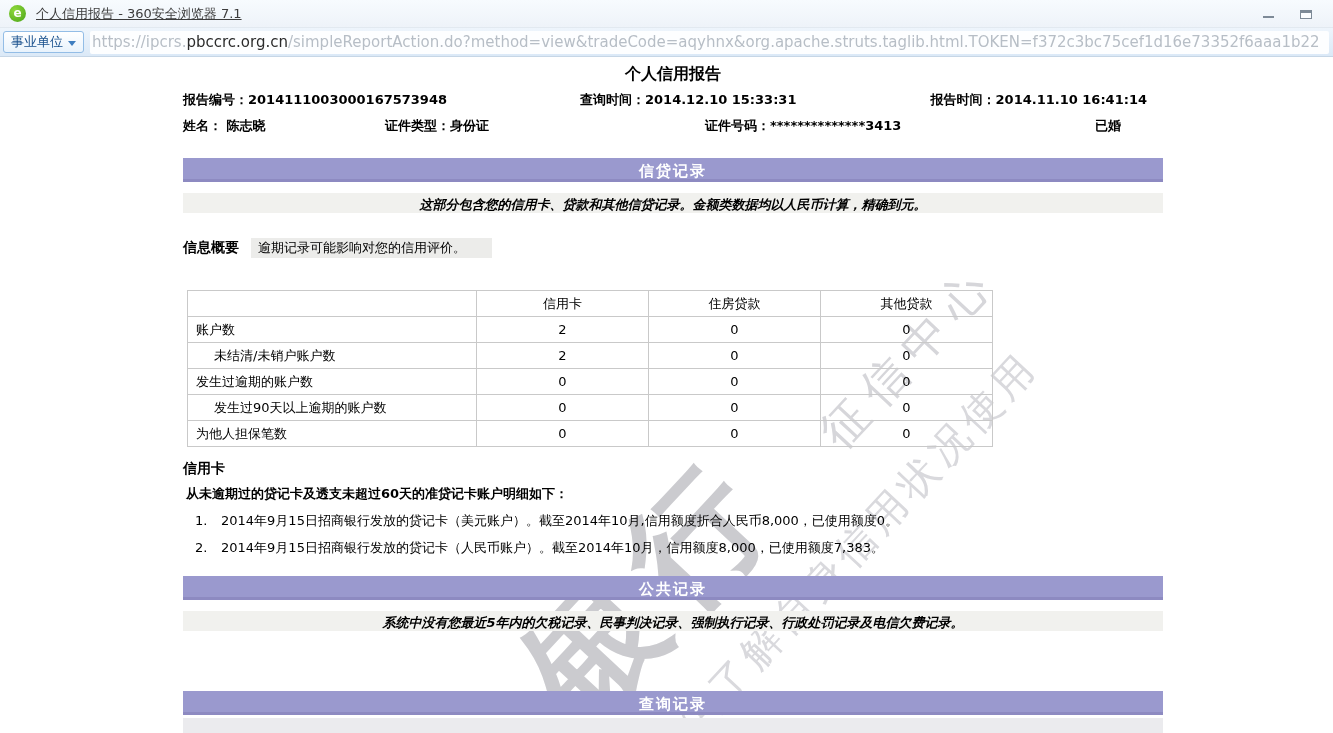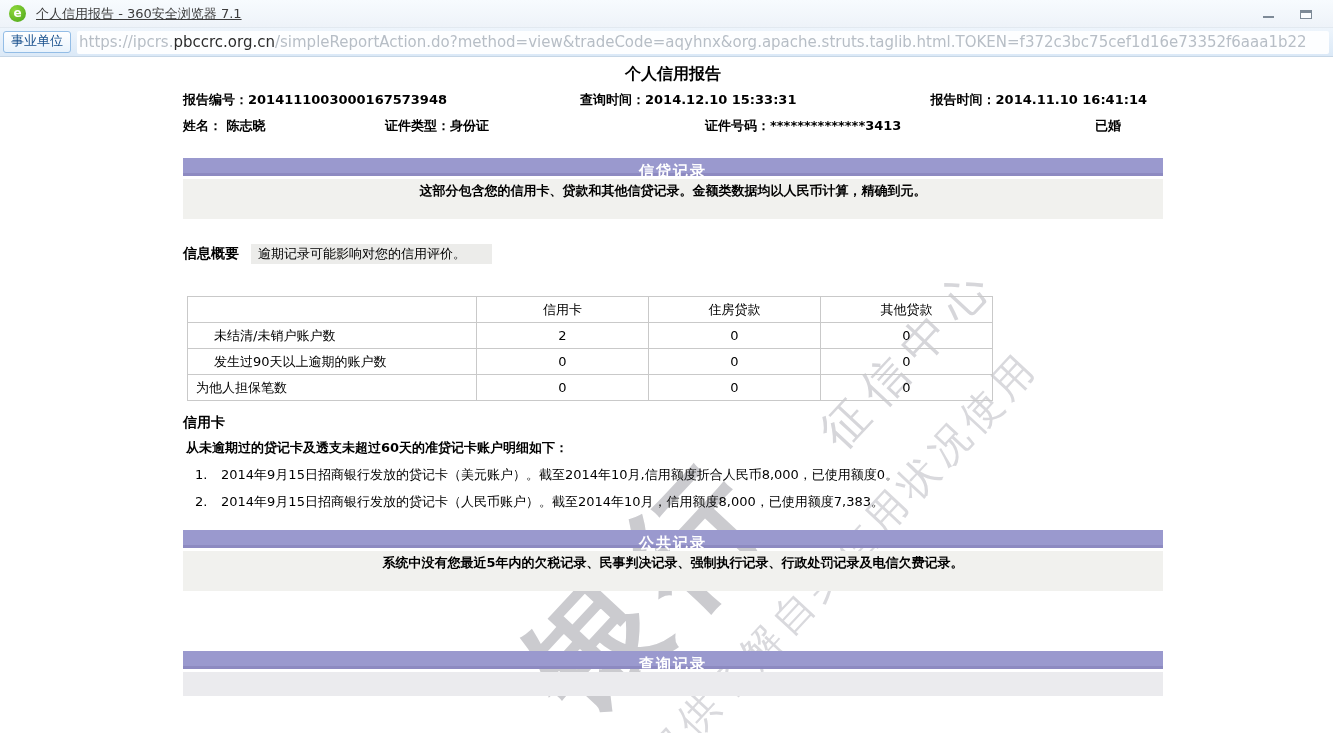--- a/index.html
+++ b/index.html
@@ -18,21 +18,21 @@
   .win-buttons { position:absolute; right:8px; top:0; height:28px; display:flex; align-items:center; }
   .win-btn { width:38px; height:22px; display:flex; align-items:center; justify-content:center; cursor:default; }
   .glyph-min { width:11px; height:0; border-bottom:2px solid #7d8a97; margin-top:6px; }
   .glyph-max { width:12px; height:9px; border:1px solid #7d8a97; border-top:3px solid #7d8a97; background:#fbfdff; }
 
   .urlbar { position:absolute; left:0; top:28px; width:1333px; height:29px;
     background:linear-gradient(#ecf4fb,#dcd%E8); background:linear-gradient(#eef5fc,#dbe9f7);
     border-bottom:1px solid #c6d6e6; display:flex; align-items:center; }
   .zone-btn { margin-left:3px; height:22px; padding:0 7px; display:flex; align-items:center; gap:5px;
     background:linear-gradient(#ffffff,#e9f3fc); border:1px solid #93bde6; border-radius:3px;
-    font-size:13px; color:#174f8c; cursor:pointer;flex-direction:column; }
+    font-size:13px; color:#174f8c; cursor:pointer; }
   .zone-caret { width:0; height:0; border-left:4px solid transparent; border-right:4px solid transparent;
     border-top:5px solid #3f7ec0; margin-top:2px; }
   .url-field { flex:1; height:23px; margin:0 4px 0 6px; background:#fdfeff; border-radius:2px;
     font-size:15px; line-height:23px; color:#b7bec6; white-space:nowrap; overflow:hidden; padding-left:2px; }
   .url-domain { color:#2b2b2b; }
 
   
   .page { position:absolute; left:0; top:57px; width:1333px; height:676px; background:#fff; overflow:hidden; }
 
   
@@ -45,27 +45,27 @@
 
   .content { position:absolute; left:183px; top:0; width:980px; z-index:1; color:#000; }
 
   .doc-title { margin-top:7px; height:22px; text-align:center; font-size:16px; font-weight:bold; }
 
   .info-row { position:relative; height:18px; font-size:13px; font-weight:bold; }
   .info-row.r1 { margin-top:5px; }
   .info-row.r2 { margin-top:8px; }
   .seg { position:absolute; top:0; white-space:nowrap; }
 
-  .section-bar { margin-top:3px; height:18px; background:#9a99ce; border-bottom:3px solid #8d8ac1;
+  .section-bar { margin-top:3px; height:24px; background:#9a99ce; border-bottom:3px solid #8d8ac1;
     text-align:center; line-height:26px; color:#fff; font-size:15px; font-weight:bold; letter-spacing:2px; }
   .bar-credit { margin-top:23px; }
   .bar-public { margin-top:19px;text-align:center; }
   .bar-query { margin-top:60px; }
-  .section-desc { margin-top:3px; height:40px; background:#f1f1ee; text-align:center;
-    line-height:24px; font-size:13px; font-weight:bold; }
+  .section-desc { margin-top:11px; height:20px; background:#f1f1ee; text-align:center;
+    line-height:24px; font-size:13px; font-weight:bold;font-style:italic; }
   .bottom-strip { margin-top:3px; height:24px; background:#ebebee; }
 
   .summary-row { margin-top:26px; height:20px; font-size:14px; }
   .summary-label { font-weight:bold; font-size:14px; }
   .summary-note { margin-left:12px; background:#ececea; font-size:13px; padding:2px 26px 3px 7px; }
 
   table.sum { margin-top:31px; margin-left:4px; border-collapse:collapse; table-layout:fixed; width:804px; }
   table.sum th, table.sum td { border:1px solid #c9c9c9; height:26px; font-size:13px; font-weight:normal;
     background:transparent; padding:0; }
   table.sum td.lbl { text-align:left; padding-left:8px; }
@@ -140,22 +140,34 @@
         <thead>
             <tr id="sum-head">
               <th style="width: 289px;"></th>
               <th style="width: 172px;">信用卡</th>
               <th style="width: 172px;">住房贷款</th>
               <th style="width: 172px;">其他贷款</th>
             </tr>
           </thead>
         <tbody id="sum-body">
             <tr>
+              <td class="lbl">账户数</td>
+              <td class="val">2</td>
+              <td class="val">0</td>
+              <td class="val">0</td>
+            </tr>
+            <tr>
               <td class="lbl ind">未结清/未销户账户数</td>
               <td class="val">2</td>
+              <td class="val">0</td>
+              <td class="val">0</td>
+            </tr>
+            <tr>
+              <td class="lbl">发生过逾期的账户数</td>
+              <td class="val">0</td>
               <td class="val">0</td>
               <td class="val">0</td>
             </tr>
             <tr>
               <td class="lbl ind">发生过90天以上逾期的账户数</td>
               <td class="val">0</td>
               <td class="val">0</td>
               <td class="val">0</td>
             </tr>
             <tr>

